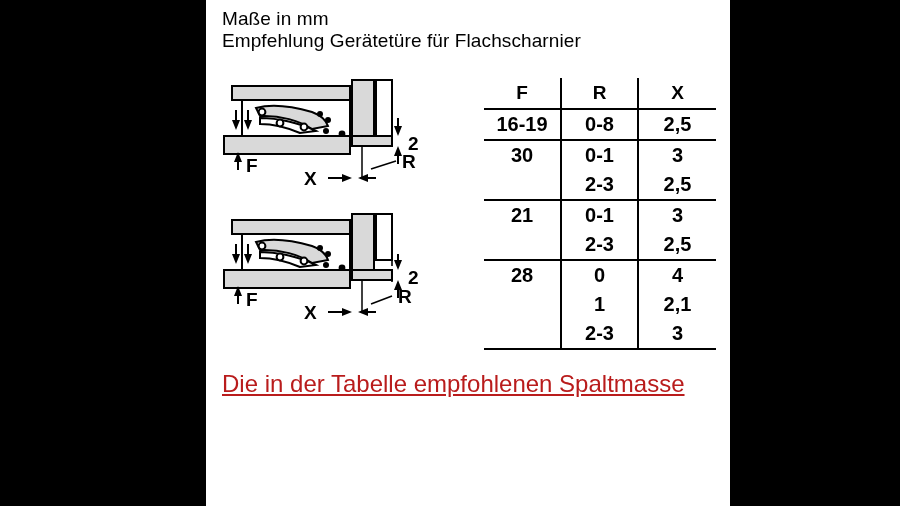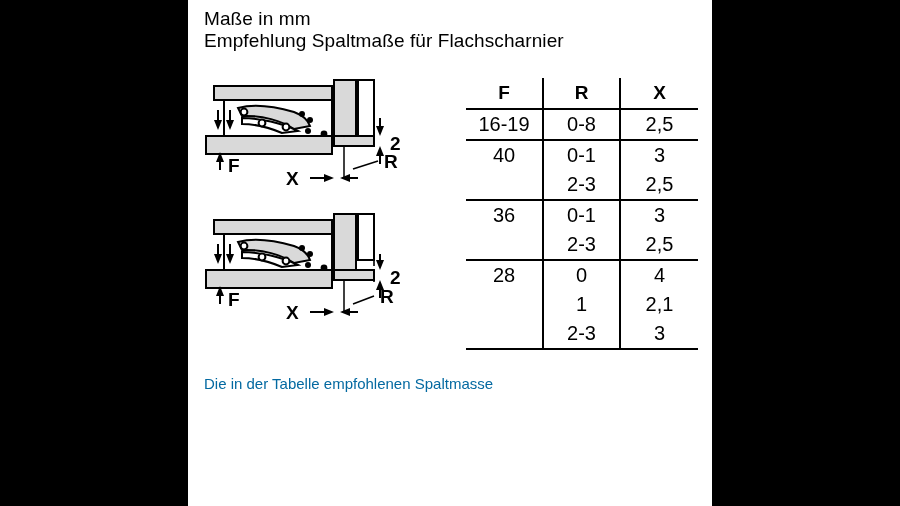--- a/index.html
+++ b/index.html
@@ -14,21 +14,21 @@
     font-family: "Liberation Sans", sans-serif;
   }
   #page {
     position: relative;
     width: 900px;
     height: 506px;
     background: #000000;
   }
   #sheet {
     position: absolute;
-    left: 188px;
+    left: 206px;
     top: 0;
     width: 524px;
     height: 506px;
     background: #ffffff;
   }
 
   
   .heading {
     position: absolute;
     left: 16px;
@@ -60,21 +60,21 @@
     border-collapse: collapse;
     width: 232px;
     font-size: 20px;
     color: #000000;
   }
   table.dims th, table.dims td {
     text-align: center;
     padding: 0;
     height: 29px;
     line-height: 29px;
-    font-weight: normal;
+    font-weight: bold;
   }
   table.dims th {
     font-weight: bold;
     font-size: 19px;
     height: 30px;
     line-height: 30px;
   }
   table.dims col.c1 { width: 77px; }
   table.dims col.c2 { width: 77px; }
   table.dims col.c3 { width: 78px; }
@@ -86,34 +86,35 @@
   
   tr.grp { border-bottom: 2px solid #000; }
   tr.last { border-bottom: 2px solid #000; }
 
   
   #footer {
     position: absolute;
     left: 16px;
     top: 372px;
     width: 500px;
-    font-size: 15px;
+    font-size: 24px;
     line-height: 23px;
-    color: #0369a1;
+    color: #b91c1c;
+    text-decoration: underline;
   }
   #footer div { white-space: nowrap; }
 </style>
 </head>
 <body>
 
 <div id="page">
   <div id="sheet">
 
     <div class="heading" id="heading-line1">Maße in mm</div>
-    <div class="heading" id="heading-line2">Empfehlung Spaltmaße für Flachscharnier</div>
+    <div class="heading" id="heading-line2">Empfehlung Gerätetüre für Flachscharnier</div>
 
     <div class="drawing" id="drawing-top">
       <svg width="250" height="138" viewBox="0 0 250 138" xmlns="http://www.w3.org/2000/svg">
 
         <rect x="16" y="12" width="118" height="14" fill="#d9d9d9" stroke="#000" stroke-width="2"></rect>
 
         <rect x="26" y="26" width="108" height="36" fill="#ffffff" stroke="#000" stroke-width="2"></rect>
 
         <path d="M40 34 C54 30, 72 31, 96 38 C104 41, 110 46, 112 52 L96 55 C84 47, 64 41, 44 42 Z" fill="#d9d9d9" stroke="#000" stroke-width="2"></path>
         <path d="M44 44 C62 44, 84 49, 100 57 L84 59 C70 53, 56 50, 44 50 Z" fill="#ffffff" stroke="#000" stroke-width="2"></path>
@@ -227,31 +228,31 @@
             <th>X</th>
           </tr>
         </thead>
         <tbody>
           <tr class="grp">
             <td>16-19</td>
             <td>0-8</td>
             <td>2,5</td>
           </tr>
           <tr>
-            <td>40</td>
+            <td>30</td>
             <td>0-1</td>
             <td>3</td>
           </tr>
           <tr class="grp">
             <td></td>
             <td>2-3</td>
             <td>2,5</td>
           </tr>
           <tr>
-            <td>36</td>
+            <td>21</td>
             <td>0-1</td>
             <td>3</td>
           </tr>
           <tr class="grp">
             <td></td>
             <td>2-3</td>
             <td>2,5</td>
           </tr>
           <tr>
             <td>28</td>

